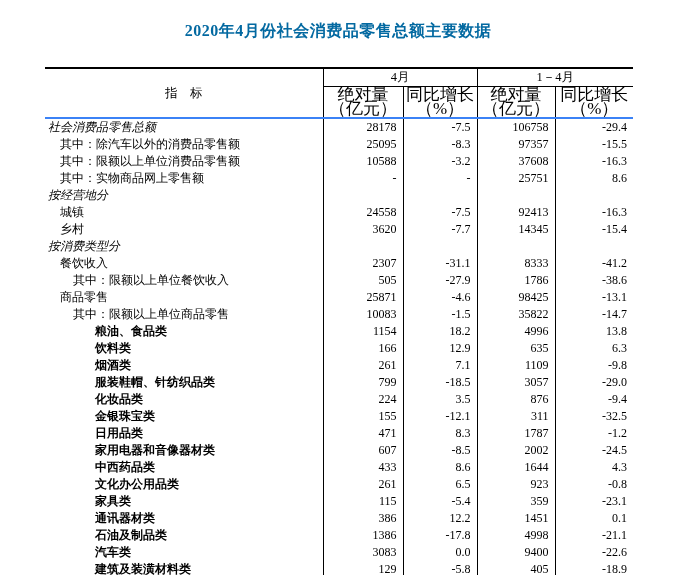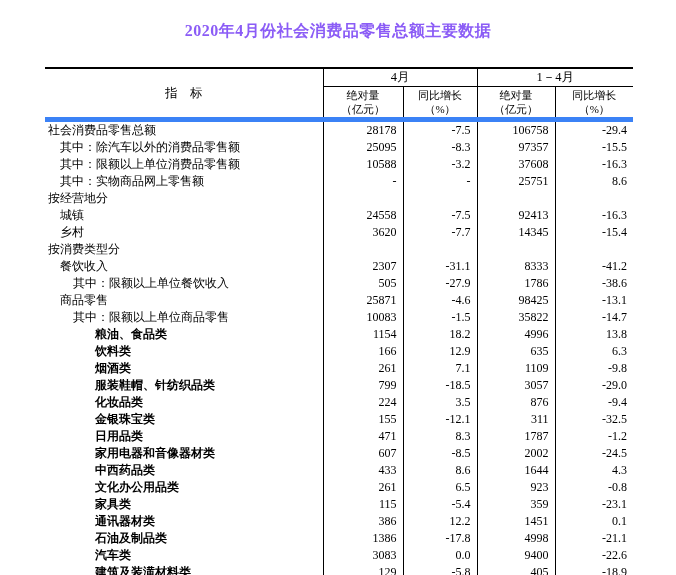--- a/index.html
+++ b/index.html
@@ -2,40 +2,40 @@
 <html><head>
 <meta charset="utf-8">
 <style>
   html, body { margin:0; padding:0; background:#ffffff; }
   .page {
     position:relative; width:676px; height:575px; background:#ffffff;
     font-family:"Liberation Serif","DejaVu Serif",serif; color:#000; overflow:hidden;
   }
   .title {
     position:absolute; top:21px; left:0; width:100%; margin:0;
-    text-align:center; font-size:16px; font-weight:bold; color:#8b5cf6;
+    text-align:center; font-size:16px; font-weight:bold; color:#0369a1;
     letter-spacing:0.5px;
   }
   table.data-table {
     position:absolute; left:45px; top:67px; width:588px;
     border-collapse:collapse; table-layout:fixed;
     border-top:2px solid #000; border-bottom:2px solid #000;
   }
   th { font-weight:normal; padding:0; }
   td { padding:0; }
   .group-row th { height:15px; font-size:12.5px; vertical-align:middle; text-align:center; }
-  .sub-row th { height:30px; font-size:11px; line-height:14px; vertical-align:middle; text-align:center;margin-left:35px; }
+  .sub-row th { height:30px; font-size:17px; line-height:14px; vertical-align:middle; text-align:center;margin-left:35px; }
   .th-indicator { font-size:13px; text-align:center; vertical-align:middle; }
   tbody td { height:16.8px; font-size:12px; vertical-align:middle; white-space:nowrap; }
   .cell-label { text-align:left; }
   .cell-num { text-align:right; padding-right:6px; }
   .b-r { border-right:1px solid #000; }
   .b-b-thin { border-bottom:1px solid #000; }
-  .b-b-thick { border-bottom:5px solid #3b82f6; }
-  .ind-0 { padding-left:3px; }
+  .b-b-thick { border-bottom:2px solid #3b82f6; }
+  .ind-0 { padding-left:3px;font-style:italic; }
   .ind-1 { padding-left:15px;font-family:Liberation Serif, serif; }
   .ind-2 { padding-left:28px;font-family:Liberation Serif, serif; }
   .ind-3 { padding-left:50px;font-weight:bold; }
 </style>
 </head>
 <body>
 
 <div class="page">
 
   <h1 class="title">2020年4月份社会消费品零售总额主要数据</h1>

